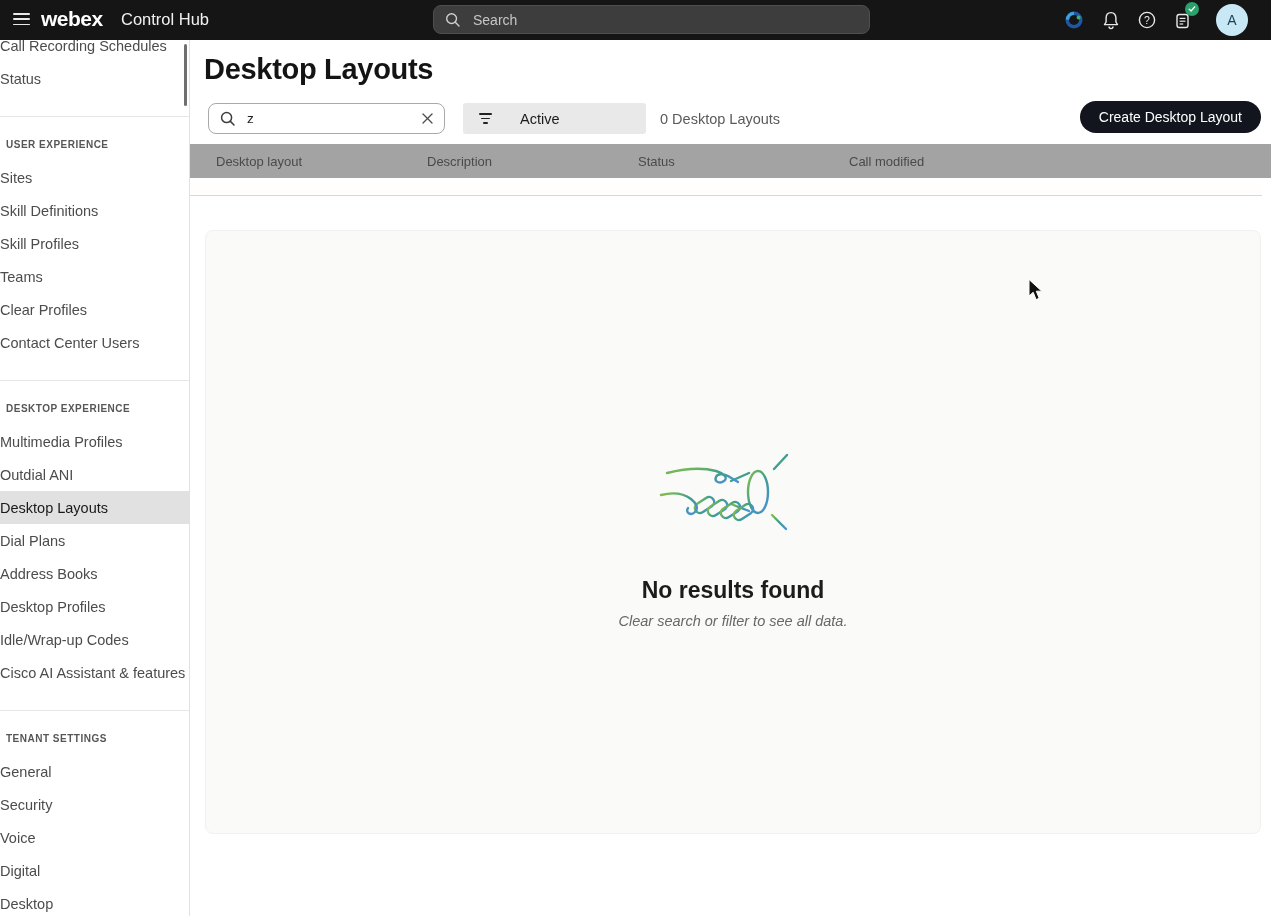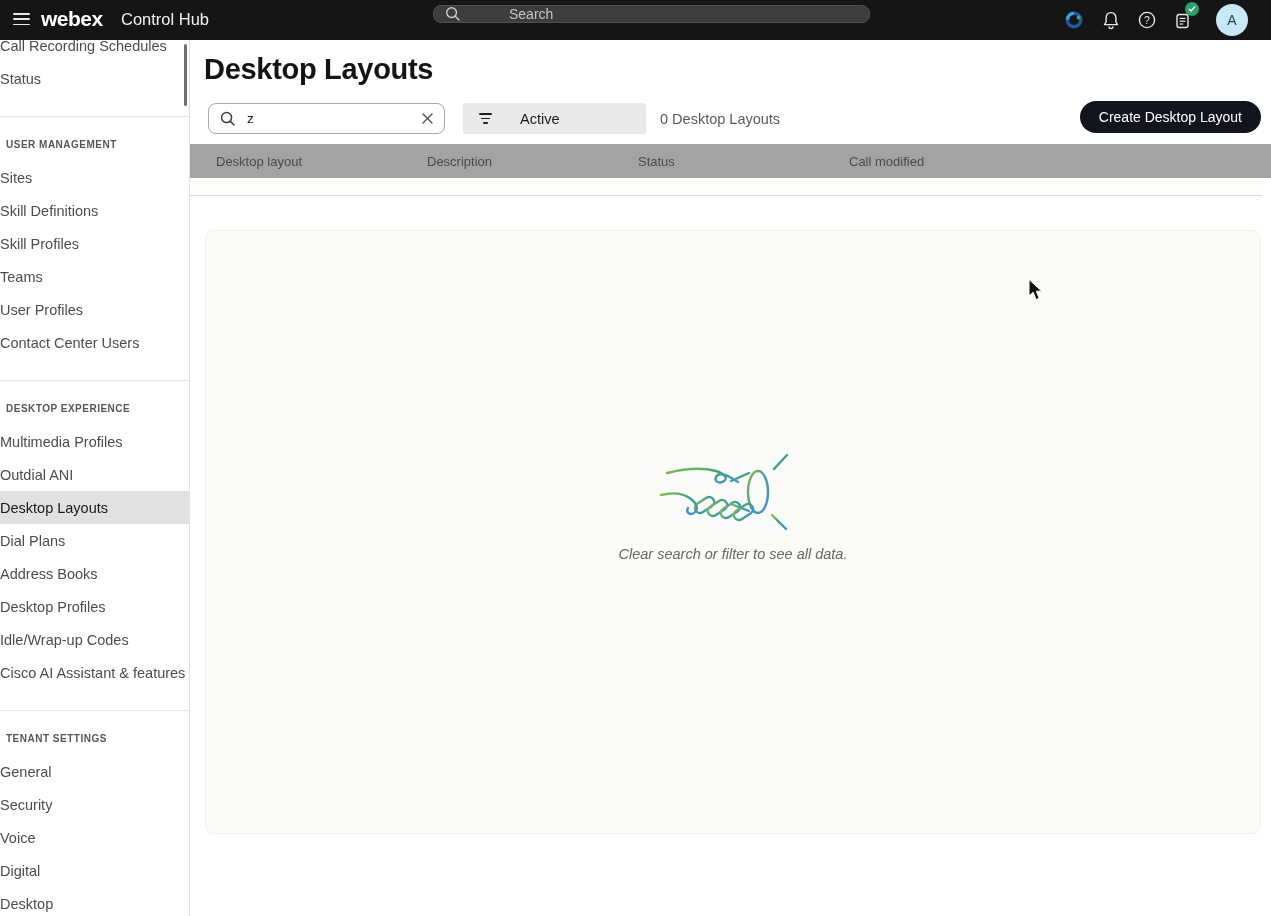--- a/index.html
+++ b/index.html
@@ -9,22 +9,22 @@
     background:#ffffff; font-family:"Liberation Sans", sans-serif;
     -webkit-font-smoothing:antialiased;
   }
 
   
   .topbar { position:absolute; left:0; top:0; width:1271px; height:40px; background:#151515; z-index:5; }
   .hamburger { position:absolute; left:13px; top:13px; width:17px; cursor:pointer; }
   .hamburger span { display:block; height:1.7px; background:#e9e9e9; margin-bottom:3.6px; border-radius:1px; }
   .brand { position:absolute; left:41px; top:7px; color:#ffffff; font-size:21px; font-weight:800; letter-spacing:-0.5px; }
   .product { position:absolute; left:121px; top:10px; color:#f1f1f1; font-size:16.5px; font-weight:400; }
-  .hsearch { position:absolute; left:433px; top:5px; width:437px; height:18px; background:#3d3d3d;
-             border:1px solid #4f4f4f; border-radius:8px; display:flex; align-items:center;gap:36px; }
+  .hsearch { position:absolute; left:433px; top:5px; width:437px; height:29px; background:#3d3d3d;
+             border:1px solid #4f4f4f; border-radius:8px; display:flex; align-items:center; }
   .hsearch input { background:transparent; border:none; outline:none; color:#e6e6e6; font-size:14px;
                    margin-left:10px; width:360px; font-family:inherit; }
   .hsearch input::placeholder { color:#c6c6c6; }
   .hicon { position:absolute; top:8px; width:24px; height:24px; display:flex; align-items:center; justify-content:center; cursor:pointer; }
   .i-webex { left:1062px; }
   .i-bell  { left:1099px; }
   .i-help  { left:1135px; }
   .i-apps  { left:1171px; }
   .badge { position:absolute; right:-4px; top:-6px; width:14px; height:14px; border-radius:50%;
            background:#2aa06b; display:flex; align-items:center; justify-content:center; }
@@ -132,26 +132,26 @@
     </span>
   </div>
   <div class="avatar">A</div>
 </div>
 
 <div class="sidebar">
   <div class="side-item first">Call Recording Schedules</div>
   <div class="side-item">Status</div>
 
   <div class="side-div"></div>
-  <div class="side-title">USER MANAGEMENT</div>
+  <div class="side-title">USER EXPERIENCE</div>
   <div class="side-item">Sites</div>
   <div class="side-item">Skill Definitions</div>
   <div class="side-item">Skill Profiles</div>
   <div class="side-item">Teams</div>
-  <div class="side-item">User Profiles</div>
+  <div class="side-item">Clear Profiles</div>
   <div class="side-item">Contact Center Users</div>
 
   <div class="side-div"></div>
   <div class="side-title">DESKTOP EXPERIENCE</div>
   <div class="side-item">Multimedia Profiles</div>
   <div class="side-item">Outdial ANI</div>
   <div class="side-item selected">Desktop Layouts</div>
   <div class="side-item">Dial Plans</div>
   <div class="side-item">Address Books</div>
   <div class="side-item">Desktop Profiles</div>
@@ -229,19 +229,20 @@
         <path d="M14 24 C34 19 52 19 63 22 C72 25 75 29 71 32 C67 35 61 33 63 28 C64 25 69 24 75 27 L85 33"></path>
 
         <rect x="41" y="51" width="21" height="10" rx="5" transform="rotate(-33 51.5 56)"></rect>
         <rect x="54" y="54" width="21" height="10" rx="5" transform="rotate(-33 64.5 59)"></rect>
         <rect x="67" y="56" width="21" height="10" rx="5" transform="rotate(-33 77.5 61)"></rect>
         <rect x="80" y="58" width="21" height="10" rx="5" transform="rotate(-33 90.5 63)"></rect>
 
         <path d="M8 46 C20 43 30 44 38 50 C43 54 46 59 42 63 C38 67 32 64 35 59"></path>
       </g>
     </svg>
+    <div class="empty-title">No results found</div>
     <div class="empty-sub">Clear search or filter to see all data.</div>
   </div>
 </div>
 
 <svg class="cursor" width="18" height="24" viewBox="0 0 18 24">
   <polygon points="1,0.5 1,17 5.2,13.3 8.1,20.6 11.2,19.3 8.3,12.2 13.8,12.2" fill="#111111" stroke="#ffffff" stroke-width="1"></polygon>
 </svg>
 
 </body></html>

